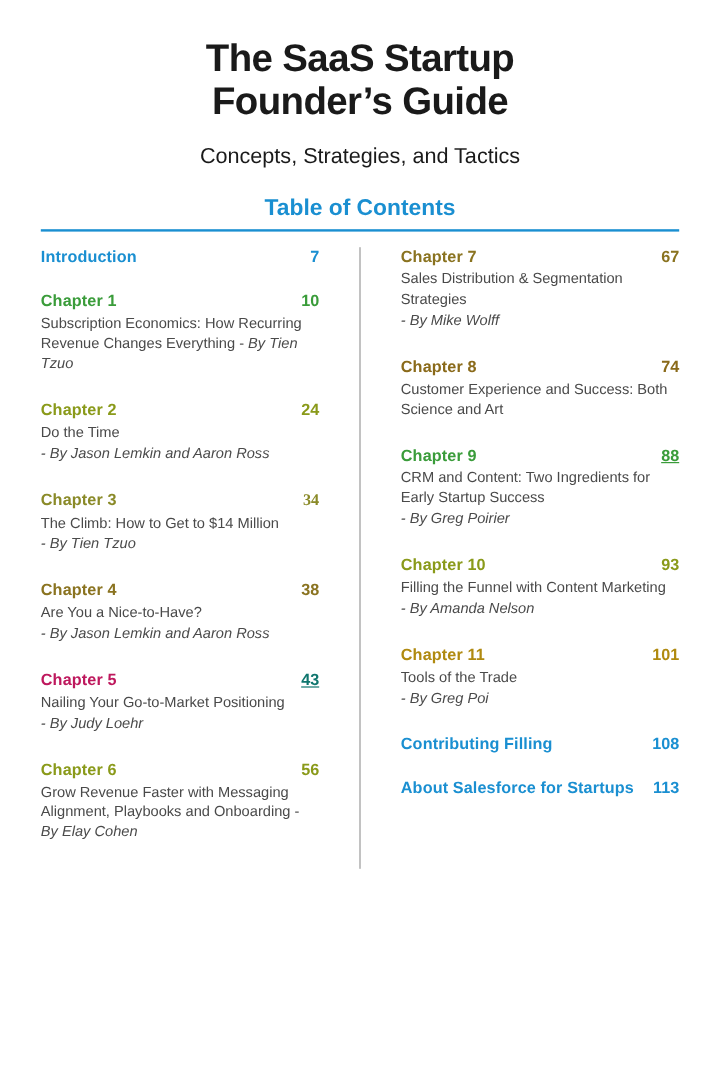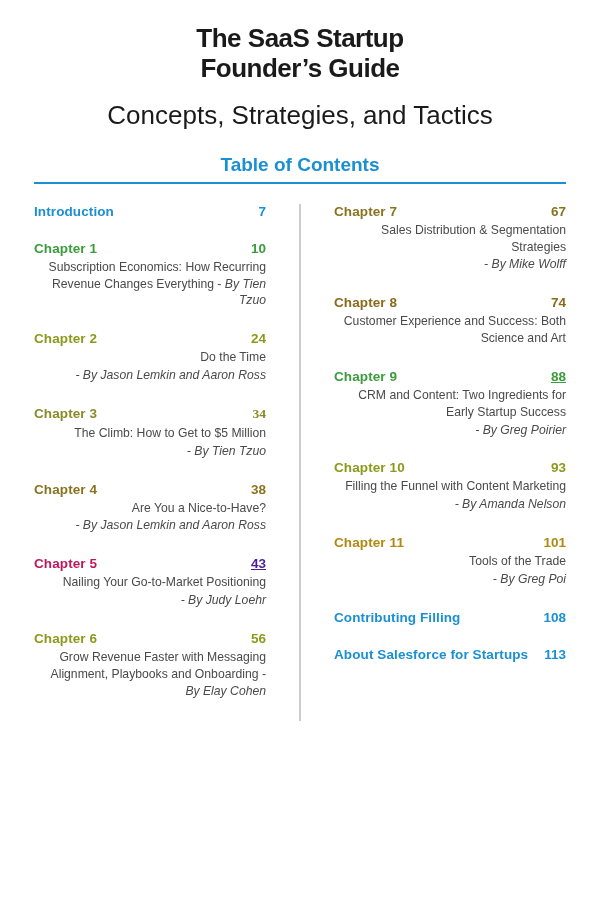--- a/index.html
+++ b/index.html
@@ -18,51 +18,50 @@
     position: relative;
     width: 600px;
     height: 900px;
     box-sizing: border-box;
     padding: 22px 34px 0 34px;
   }
   .title-block {
     text-align: center;
   }
   .main-title {
-    font-size: 26px;
+    font-size: 32px;
     font-weight: bold;
     line-height: 1.14;
     color: #1a1a1a;
     letter-spacing: -0.5px;
-    margin: 2px;
+    margin: 8px;
   }
   .subtitle {
     margin: 16px 0 0 0;
-    font-size: 26px;
+    font-size: 18px;
     line-height: 1.25;
     color: #1a1a1a;
     font-weight: normal;
   }
   .toc-heading {
     margin-top: 22px;
     text-align: center;
     font-size: 19px;
     font-weight: bold;
     color: #1a8fd1;
   }
   .toc-rule {
     margin-top: 6px;
     border-top: 2px solid #1a8fd1;
     width: 100%;
   }
   .columns {
     position: relative;
     display: flex;
-    margin-top: 20px;
-    text-align: right;
+    margin-top: 13px;
   }
   .divider {
     position: absolute;
     left: 50%;
     top: 0;
     bottom: 0;
     width: 1px;
     background: #9a9a9a;
     transform: translateX(-50%);
   }
@@ -153,35 +152,35 @@
             <span class="entry-page" style="color: rgb(138, 154, 26);">24</span>
           </div>
           <div class="entry-desc">Do the Time</div>
           <div class="entry-author">- By Jason Lemkin and Aaron Ross</div>
         </div>
         <div class="entry">
           <div class="entry-head">
             <span class="entry-label" style="color: rgb(138, 138, 40);">Chapter 3</span>
             <span class="entry-page" style="color: rgb(138, 138, 40); font-family: Liberation Serif, serif;">34</span>
           </div>
-          <div class="entry-desc">The Climb: How to Get to $5 Million</div>
+          <div class="entry-desc">The Climb: How to Get to $14 Million</div>
           <div class="entry-author">- By Tien Tzuo</div>
         </div>
         <div class="entry">
           <div class="entry-head">
             <span class="entry-label" style="color: rgb(138, 115, 32);">Chapter 4</span>
             <span class="entry-page" style="color: rgb(138, 115, 32);">38</span>
           </div>
           <div class="entry-desc">Are You a Nice-to-Have?</div>
           <div class="entry-author">- By Jason Lemkin and Aaron Ross</div>
         </div>
         <div class="entry">
           <div class="entry-head">
             <span class="entry-label" style="color: #be185d;">Chapter 5</span>
-            <span class="entry-page" style="color: #4c1d95; text-decoration: underline;">43</span>
+            <span class="entry-page" style="color: #0f766e; text-decoration: underline;">43</span>
           </div>
           <div class="entry-desc">Nailing Your Go-to-Market Positioning</div>
           <div class="entry-author">- By Judy Loehr</div>
         </div>
         <div class="entry">
           <div class="entry-head">
             <span class="entry-label" style="color: rgb(138, 154, 26);">Chapter 6</span>
             <span class="entry-page" style="color: rgb(138, 154, 26);">56</span>
           </div>
           <div class="entry-desc"><span>Grow Revenue Faster with Messaging Alignment, Playbooks and Onboarding -</span><span class="author"> By Elay Cohen</span></div>

